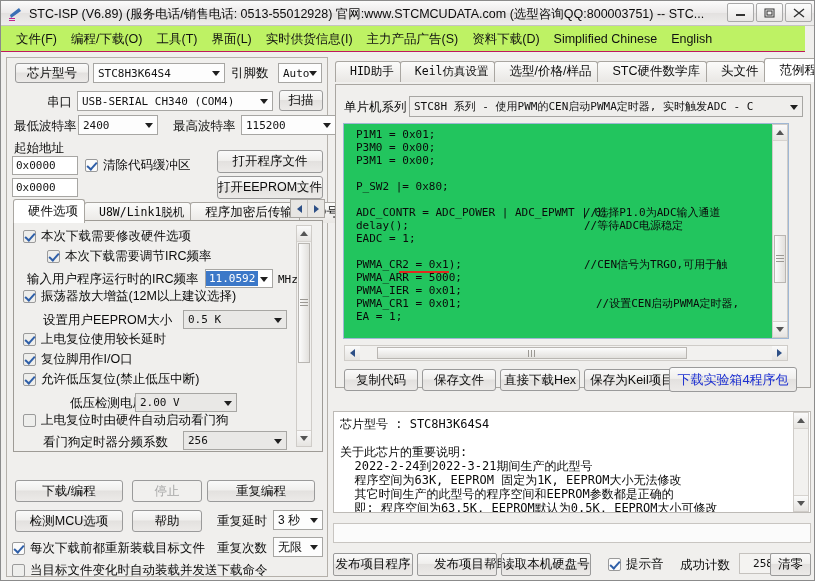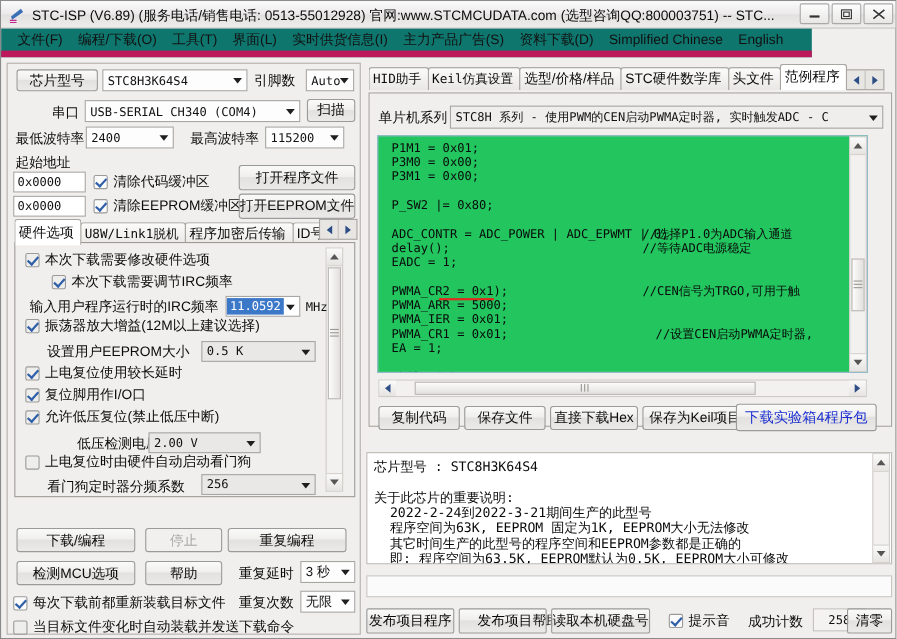--- a/index.html
+++ b/index.html
@@ -37,23 +37,23 @@
     border: 1px solid #a9a9a9; border-radius: 2px;
     background: linear-gradient(to bottom, #fdfdfd, #e9e7e6);
     display: flex; align-items: center; justify-content: center;
     font-size: 11px; color: #333;
     box-sizing: border-box;
   }
   .winbtn svg { display:block; }
 
   
   .menubar {
-    position: absolute; left: 0; top: 25px; width: 737px; height: 26px;
-    background: #0f766e;
-    border-bottom: 6px solid #be185d;
+    position: absolute; left: 0; top: 25px; width: 804px; height: 26px;
+    background: #bef264;
+    border-bottom: 1px solid #be185d;
     display: flex; align-items: center;
     padding-left: 8px;
     box-sizing: border-box;
   }
   .menuitem {
     font-size: 12.5px; color: #111; padding: 2px 7px; white-space: nowrap;
     line-height: 16px;
   }
 
   
@@ -130,21 +130,21 @@
   .chkbox.dim { background: #eeeeec; }
   .chk .t { font-size: 12.5px; color: #0b0b0b; line-height: 15px; }
 
   
   .tabstrip { position: absolute; display: flex; align-items: flex-end; }
   .tab {
     border: 1px solid #a9a6a1;
     border-bottom: none;
     background: linear-gradient(to bottom,#fbfbfa,#e9e7e4);
     font-size: 12.5px; color: #0b0b0b;
-    padding: 2px 6px 3px 3px;
+    padding: 2px 6px 3px 14px;
     margin-right: -1px;
     border-radius: 3px 3px 0 0;
     white-space: nowrap;
     box-sizing: border-box;
     height: 21px;
     display: flex; align-items: center;
   }
   .tab.mono { font-family: "DejaVu Sans Mono", monospace; font-size: 11.5px; }
   .tab.sel {
     background: #ffffff;
@@ -307,41 +307,37 @@
     <span class="arrow"></span>
   </div>
   <div class="btn" style="left:278px; top:89px; width:44px; height:21px;">扫描</div>
 
   <div class="lbl" style="left:13px; top:118px;">最低波特率</div>
   <div class="combo mono" style="left:77px; top:114px; width:80px; height:20px;">
     <span>2400</span>
     <span class="arrow"></span>
   </div>
   <div class="lbl" style="left:172px; top:118px;">最高波特率</div>
-  <div class="combo mono" style="left:240px; top:114px; width:72px; height:20px;">
+  <div class="combo mono" style="left:240px; top:114px; width:95px; height:20px;">
     <span>115200</span>
     <span class="arrow"></span>
   </div>
 
   <div class="lbl" style="left:13px; top:140px;">起始地址</div>
   <div class="txtfield" style="left:11px; top:155px; width:66px; height:19px;">
     <span>0x0000</span>
   </div>
   <div class="chk" style="left:84px; top:157px;">
     <span class="chkbox on"></span>
     <span class="t">清除代码缓冲区</span>
   </div>
   <div class="btn" style="left:216px; top:149px; width:106px; height:23px;">打开程序文件</div>
 
   <div class="txtfield" style="left:11px; top:177px; width:66px; height:19px;">
     <span>0x0000</span>
-  </div>
-  <div class="chk" style="left:84px; top:179px;">
-    <span class="chkbox on"></span>
-    <span class="t">清除EEPROM缓冲区</span>
   </div>
   <div class="btn" style="left:216px; top:175px; width:106px; height:23px;">打开EEPROM文件</div>
 
   <div class="tabstrip" style="left:12px; top:198px;">
     <div class="tab sel">硬件选项</div>
     <div class="tab mono">U8W/Link1脱机</div>
     <div class="tab">程序加密后传输</div>
     <div class="tab" style="border-right:none;">ID号</div>
   </div>
   <div class="spinarrows" style="position:absolute; left:289px; top:198px;">

